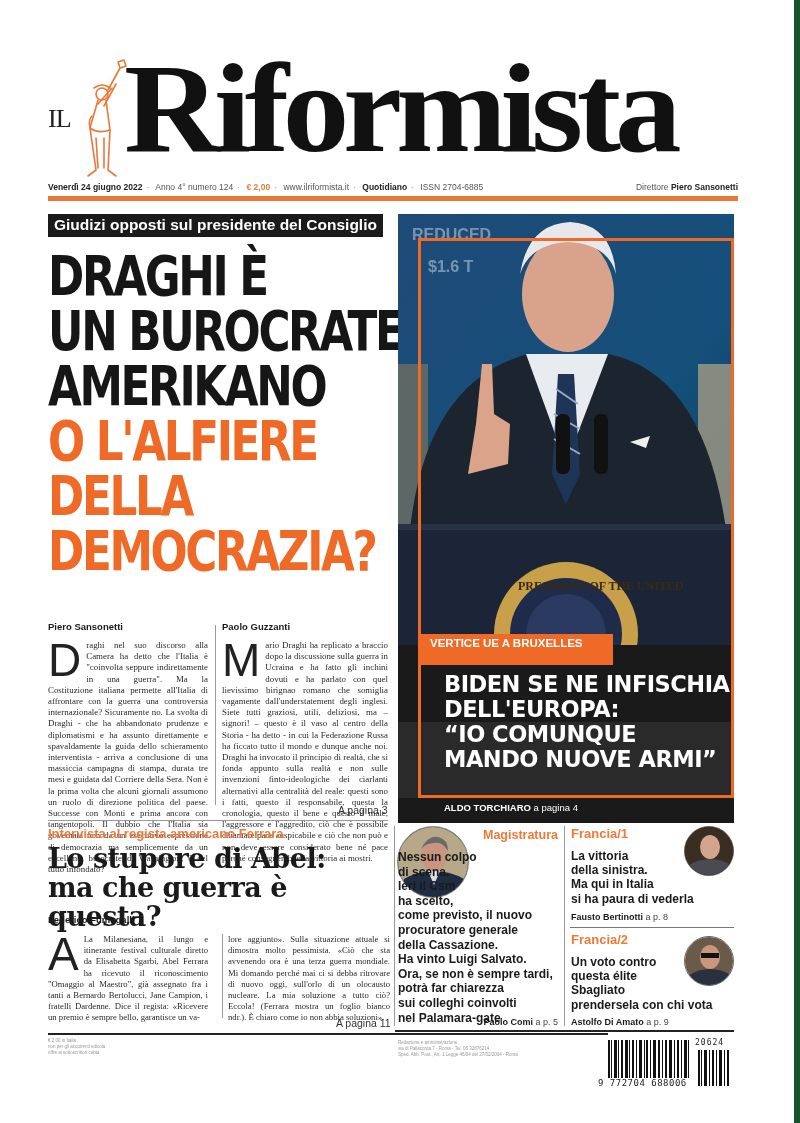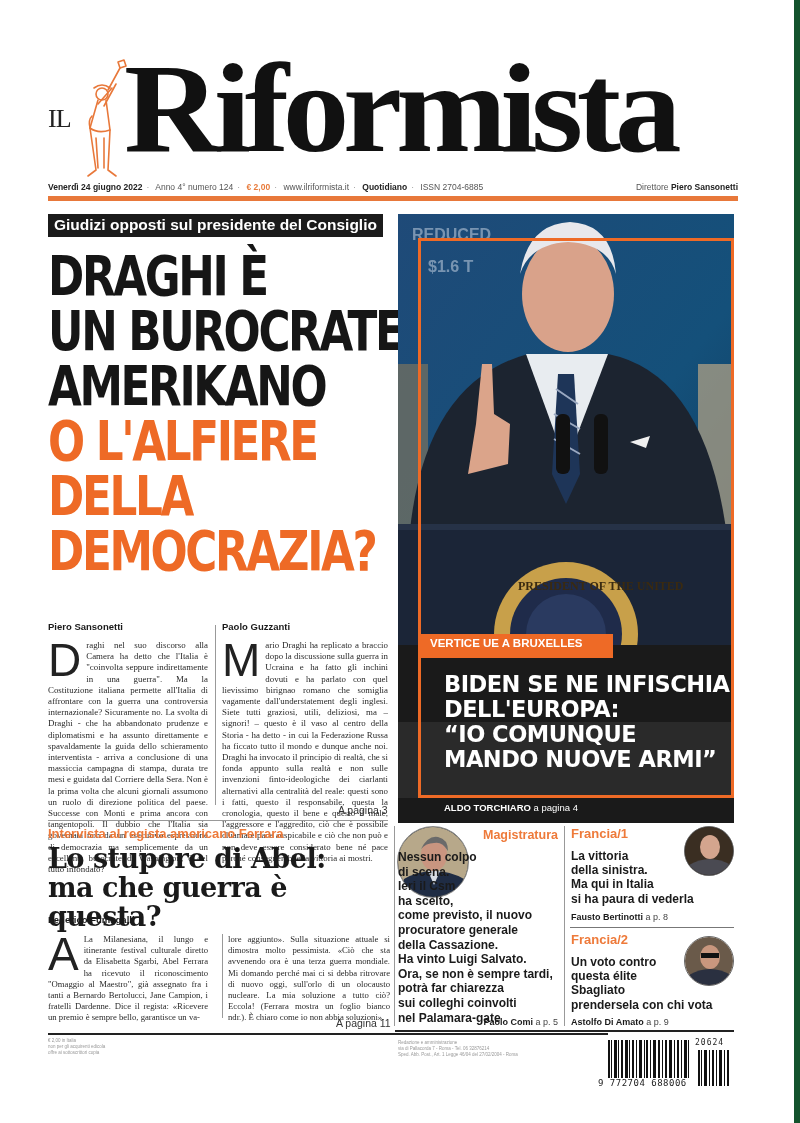--- a/index.html
+++ b/index.html
@@ -31,21 +31,21 @@
   .dropcap { float: left; font-family: "Liberation Sans", sans-serif; font-size: 46px; line-height: 40px; font-weight: normal; margin: 0 5px -2px 0; color: #222; }
   .vrule { position: absolute; width: 1px; background: #999; }
   .hrule { position: absolute; height: 2px; background: #555; }
   .apag { position: absolute; font-size: 10.5px; color: #333; }
 
   
   .photo { position: absolute; left: 398px; top: 214px; width: 336px; height: 432px; overflow: hidden; background: #1f3d63; }
   .photo-frame { position: absolute; left: 418px; top: 238px; width: 316px; height: 560px; border: 3px solid #ee6a26; pointer-events: none; }
   .photo-dark { position: absolute; left: 398px; top: 645px; width: 336px; height: 178px; background: #1a1a1a; }
   .photo-dark2 { position: absolute; left: 398px; top: 722px; width: 336px; height: 76px; background: #2a2a2a; }
-  .orange-tag { position: absolute; left: 418px; top: 634px; background: #ee6a26; color: #fff; font-weight: bold; font-size: 11.5px; padding: 3px 12px 9px 12px; width: 195px; }
+  .orange-tag { position: absolute; left: 418px; top: 634px; background: #ee6a26; color: #fff; font-weight: bold; font-size: 11.5px; padding: 3px 12px 16px 12px; width: 195px; }
   .biden-head { position: absolute; left: 444px; top: 672px; width: 290px; color: #fff; font-family: "DejaVu Sans", sans-serif; font-weight: bold; font-size: 22.5px; line-height: 25px; letter-spacing: -0.5px; }
   .biden-byline { position: absolute; left: 444px; top: 802px; color: #fff; font-size: 9.5px; }
   .biden-byline b { font-weight: bold; }
 
   
   .interview-kicker { position: absolute; left: 48px; top: 826px; color: #ee7a3a; font-weight: bold; font-size: 13px; }
   .interview-head { position: absolute; left: 48px; top: 844px; width: 350px; font-family: "DejaVu Serif", serif; font-weight: bold; font-size: 27px; line-height: 29px; color: #1a1a1a; letter-spacing: -0.5px; }
 
   
   .mag-photo { position: absolute; left: 397px; top: 826px; width: 72px; height: 72px; border-radius: 50%; overflow: hidden; background: radial-gradient(circle at 50% 40%, #c79a7d 0 22%, #7a8a9a 23% 50%, #1e2a3a 51%); border: 1px solid #888; }

